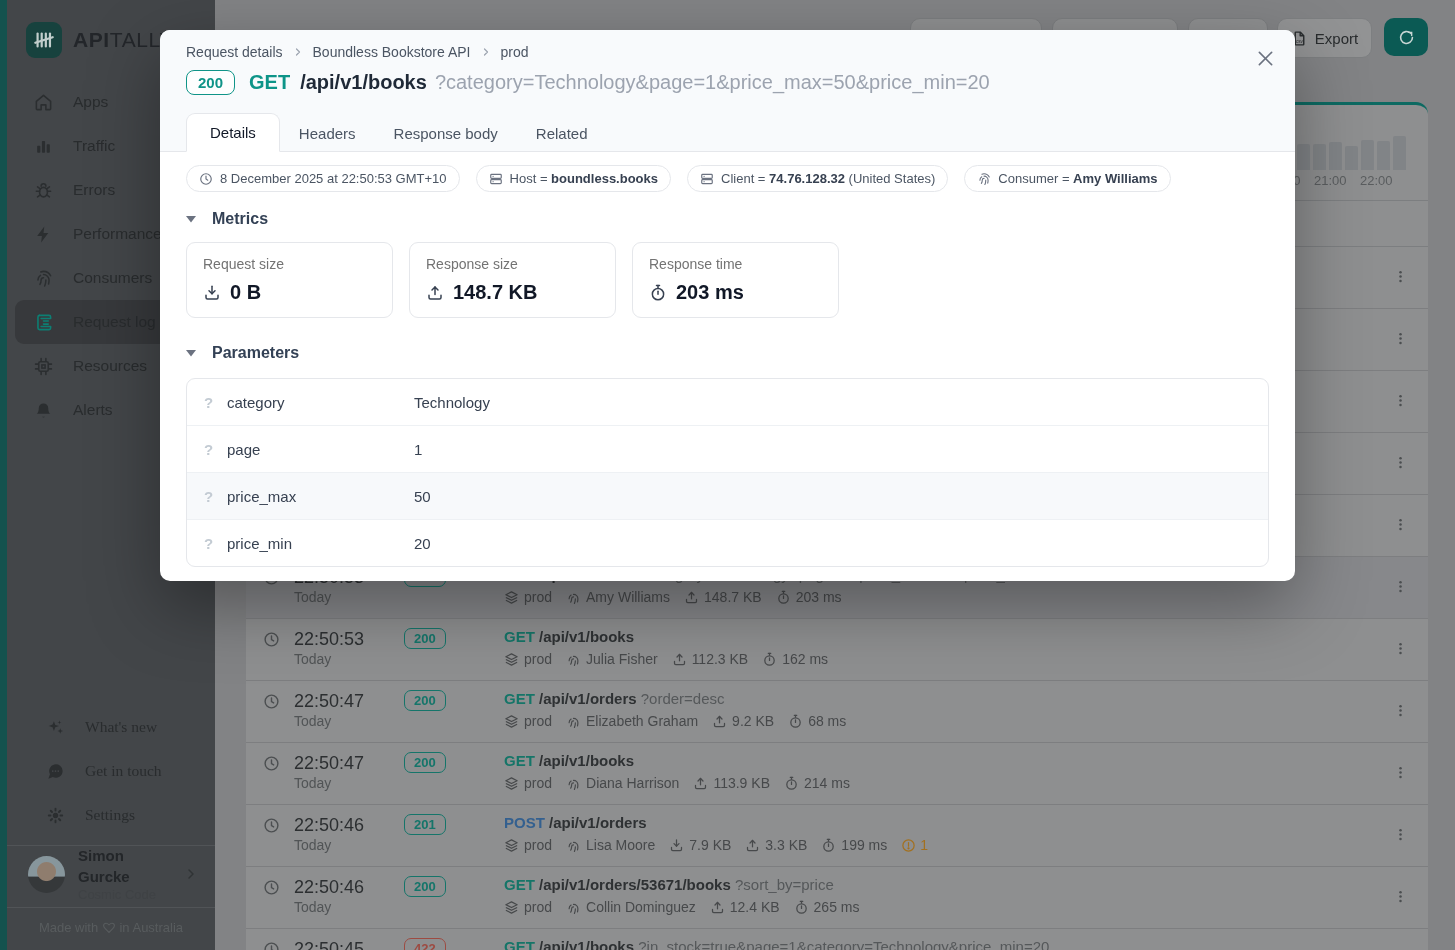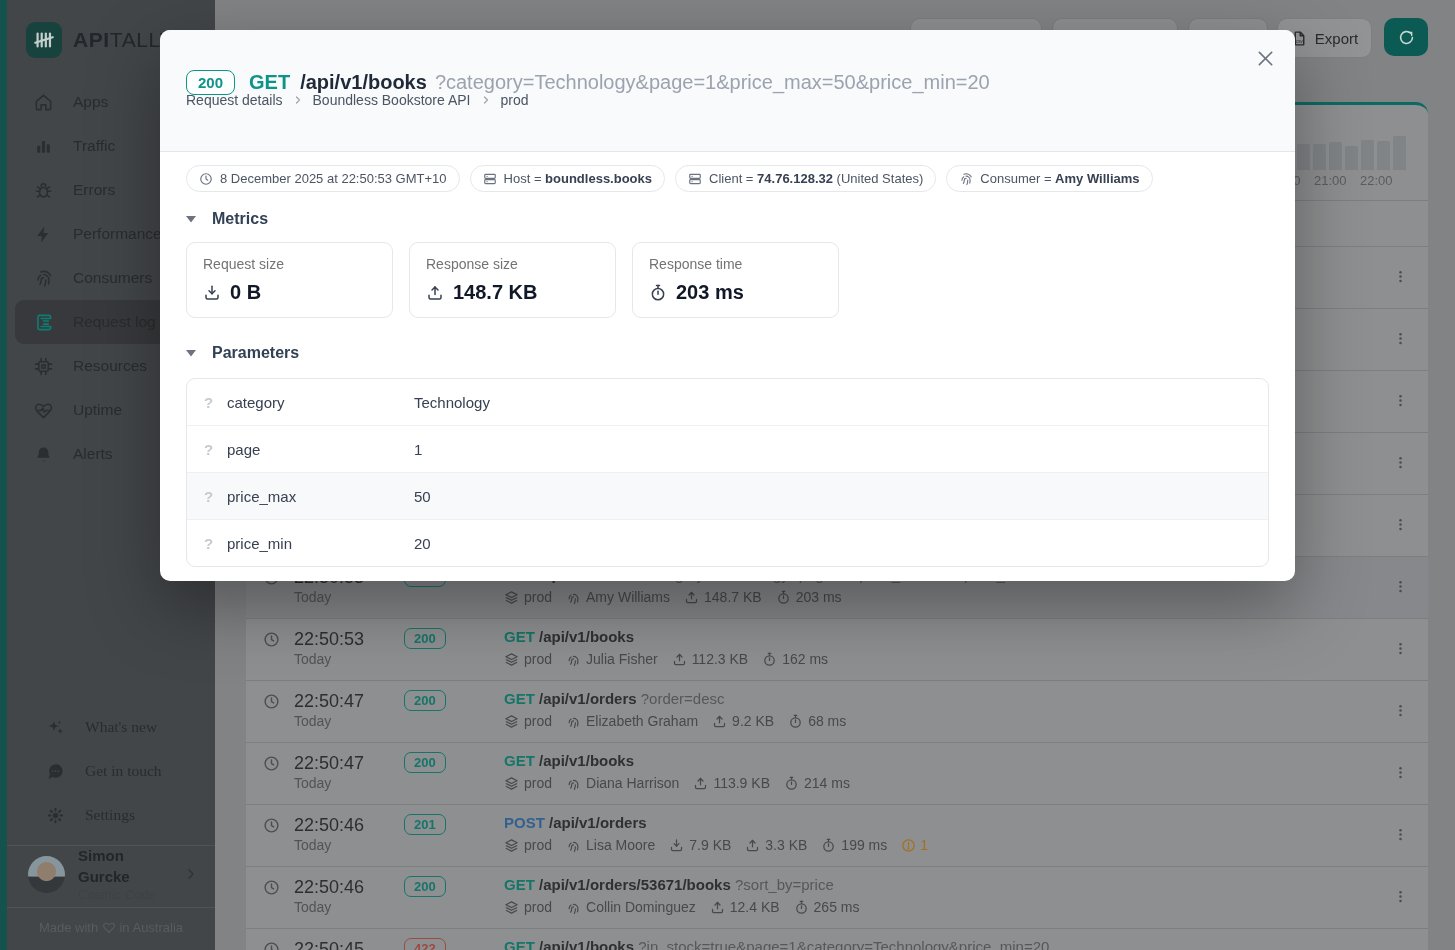--- a/index.html
+++ b/index.html
@@ -67,35 +67,35 @@
           font-size:14px;color:#47494b;white-space:nowrap;}
   .r-meta .mi{display:flex;align-items:center;gap:5px;}
   .r-meta .warn{color:#a3701f;display:flex;align-items:center;gap:4px;}
   .r-dots{position:absolute;right:20px;top:21px;color:#4b4e50;}
 
   
   .modal{position:absolute;left:160px;top:30px;width:1135px;height:551px;background:#fff;border-radius:10px;
          box-shadow:0 25px 70px rgba(0,0,0,.35);}
   .m-head{position:absolute;left:0;top:0;width:1135px;height:122px;background:#f8fafc;border-radius:10px 10px 0 0;
           border-bottom:1px solid #e5e7eb;box-sizing:border-box;}
-  .crumbs{position:absolute;left:26px;top:14px;display:flex;align-items:center;gap:9px;font-size:14px;color:#4b5563;margin-top:48px;}
+  .crumbs{position:absolute;left:26px;top:14px;display:flex;align-items:center;gap:9px;font-size:14px;color:#4b5563;}
   .crumbs .sep{color:#9ca3af;}
   .m-close{position:absolute;right:19px;top:18px;color:#6b7280;cursor:pointer;}
   .urlrow{position:absolute;left:26px;top:40px;display:flex;align-items:center;gap:14px;white-space:nowrap;}
   .st-badge{border:1.5px solid #0f9488;color:#0f9488;border-radius:8px;font-size:15px;font-weight:700;
             padding:3px 11px;background:#fdfefe;}
   .u-method{font-size:20px;font-weight:700;color:#0d9488;}
   .u-path{font-size:20px;font-weight:600;color:#1f2937;margin-left:-4px;}
   .u-query{font-size:20px;color:#9ca3af;margin-left:-6px;}
   .tabs{position:absolute;left:26px;bottom:-1px;display:flex;align-items:flex-end;}
   .tab{padding:10px 19px;font-size:15px;color:#4b5563;}
   .tab.active{background:#fff;border:1px solid #e5e7eb;border-bottom:1px solid #fff;border-radius:9px 9px 0 0;
               color:#111827;padding:10px 23px;}
   .m-body{position:absolute;left:0;top:122px;width:1135px;height:429px;box-sizing:border-box;padding:13px 26px;}
-  .chips{display:flex;gap:10px;}
+  .chips{display:flex;gap:16px;}
   .chip{display:flex;align-items:center;gap:7px;border:1px solid #e5e7eb;border-radius:16px;background:#fff;
         padding:5px 12px;font-size:13px;color:#4b5563;white-space:nowrap;}
   .chip .ic{color:#6b7280;}
   .chip b{color:#374151;font-weight:700;}
   .sec-h{display:flex;align-items:center;gap:16px;font-size:16px;font-weight:700;color:#334155;}
   .sec-h .tri{color:#6b7280;}
   .mh1{margin-top:18px;}
   .cards{display:flex;gap:16px;margin-top:14px;}
   .mcard{width:207px;box-sizing:border-box;border:1px solid #e5e7eb;border-radius:9px;padding:13px 16px;background:#fff;}
   .mcard .lab{font-size:14px;color:#737373;margin-bottom:9px;}
@@ -194,29 +194,20 @@
             <svg width="19" height="19" viewBox="0 0 24 24" fill="none" stroke="currentColor" stroke-width="2" stroke-linecap="round">
               <rect x="6" y="6" width="12" height="12" rx="2"></rect>
               <rect x="10" y="10" width="4" height="4"></rect>
               <path d="M9 2v3M15 2v3M9 19v3M15 19v3M2 9h3M2 15h3M19 9h3M19 15h3"></path>
             </svg>
           </span>
         <span>Resources</span>
       </div>
       <div class="nav-item">
         <span class="ic">
-            <svg width="19" height="19" viewBox="0 0 24 24" fill="none" stroke="currentColor" stroke-width="2" stroke-linecap="round" stroke-linejoin="round">
-              <path d="M19 14c1.5-1.5 3-3.3 3-5.5A4.5 4.5 0 0 0 17.5 4c-2 0-3.5 1-5.5 3C10 5 8.5 4 6.5 4A4.5 4.5 0 0 0 2 8.5C2 10.7 3.5 12.5 5 14l7 7z"></path>
-              <path d="M5 12h4l2-3 2 5 2-2h4"></path>
-            </svg>
-          </span>
-        <span>Uptime</span>
-      </div>
-      <div class="nav-item">
-        <span class="ic">
             <svg width="19" height="19" viewBox="0 0 24 24" fill="currentColor">
               <path d="M18 9a6 6 0 1 0-12 0c0 6-2.5 7-2.5 7h17S18 15 18 9"></path>
               <path d="M10.3 20a2 2 0 0 0 3.4 0z"></path>
             </svg>
           </span>
         <span>Alerts</span>
       </div>
     </div>
 
     <div class="nav2">
@@ -745,20 +736,26 @@
             <line x1="5" y1="5" x2="19" y2="19"></line>
             <line x1="19" y1="5" x2="5" y2="19"></line>
           </svg>
         </span>
       <div class="urlrow">
         <span class="st-badge">200</span>
         <span class="u-method">GET</span>
         <span class="u-path">/api/v1/books</span>
         <span class="u-query">?category=Technology&amp;page=1&amp;price_max=50&amp;price_min=20</span>
       </div>
+      <div class="tabs">
+        <span class="tab active">Details</span>
+        <span class="tab">Headers</span>
+        <span class="tab">Response body</span>
+        <span class="tab">Related</span>
+      </div>
     </div>
 
     <div class="m-body">
       <div class="chips">
         <span class="chip">
           <span class="ic">
               <svg width="14" height="14" viewBox="0 0 24 24" fill="none" stroke="currentColor" stroke-width="2" stroke-linecap="round">
                 <circle cx="12" cy="12" r="9"></circle>
                 <polyline points="12 7 12 12 15 14"></polyline>
               </svg>

